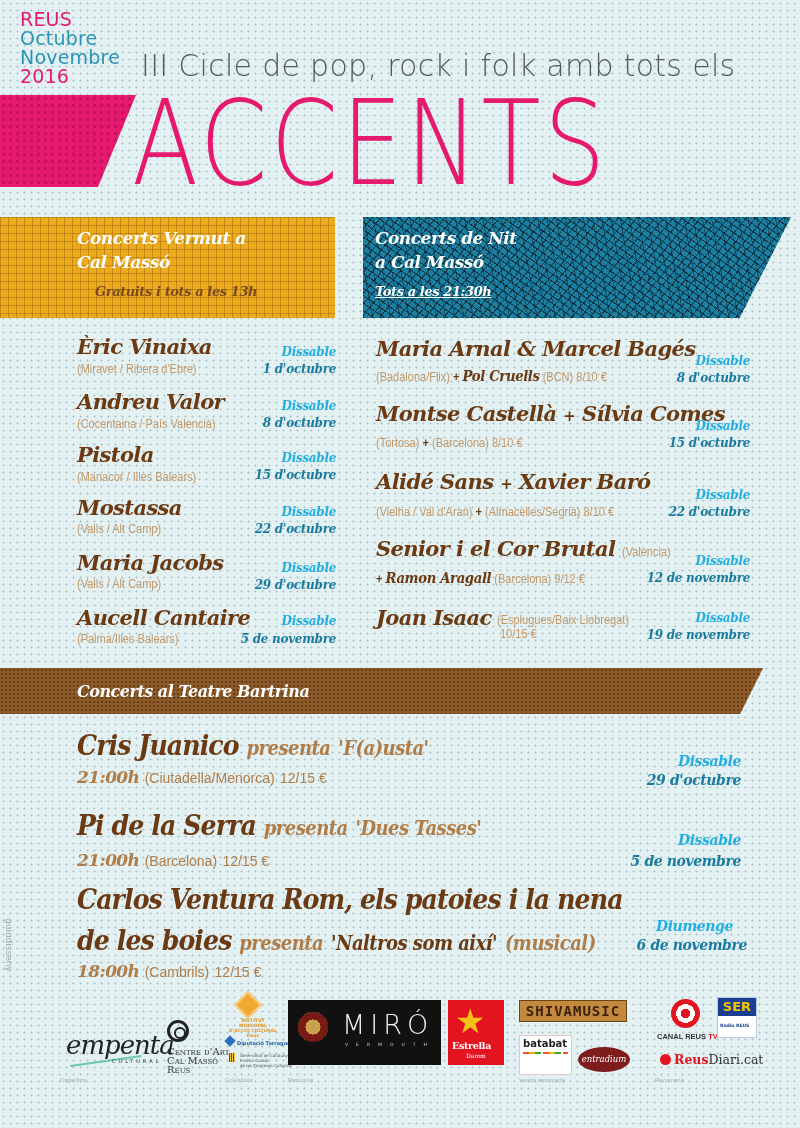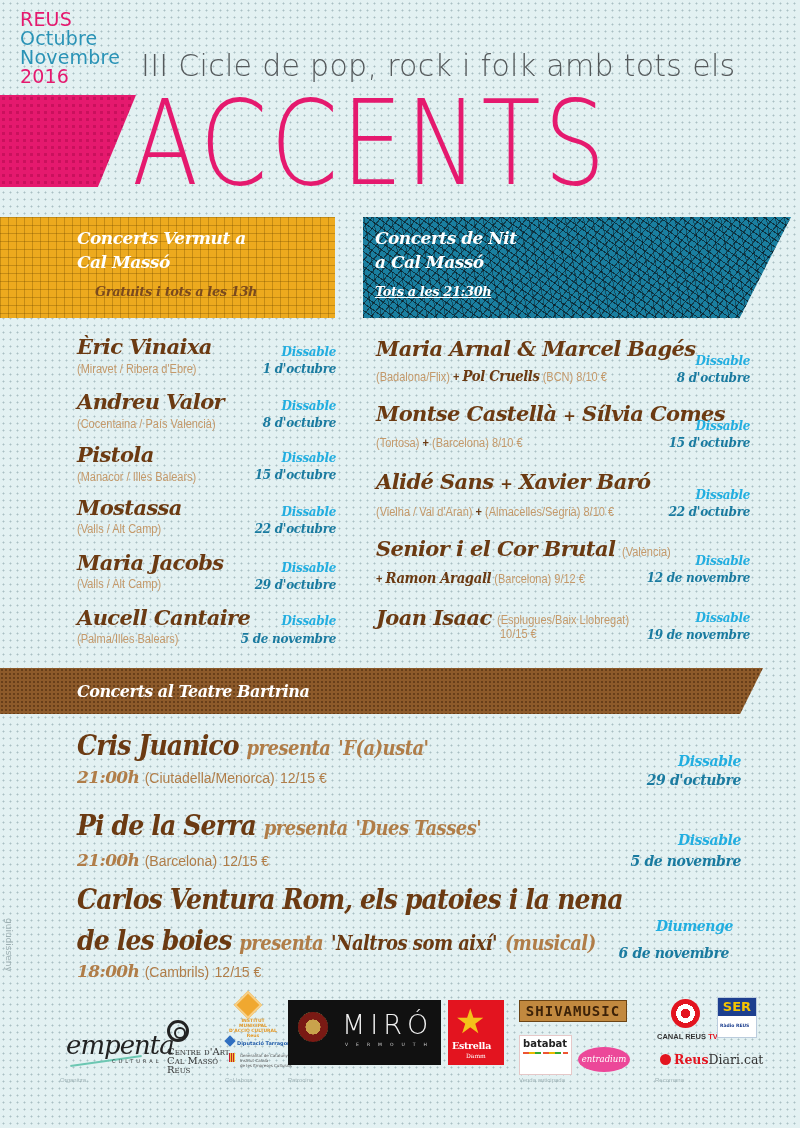--- a/index.html
+++ b/index.html
@@ -93,21 +93,21 @@
   .miro-text { left: 342px; top: 1009px; font-family: "DejaVu Sans", sans-serif; font-size: 27px; color: #f2f2f2; letter-spacing: 5px; font-weight: 300; }
   .miro-sub { left: 345px; top: 1042px; font-family: "DejaVu Sans", sans-serif; font-size: 4.5px; color: #ccc; letter-spacing: 8px; }
   .estrella { left: 448px; top: 1000px; width: 56px; height: 65px; background: #e3141f; }
   .estrella-star { left: 455px; top: 1004px; font-size: 34px; color: #f4c21a; line-height: 34px; }
   .estrella-text { left: 452px; top: 1040px; font-family: "DejaVu Serif", serif; font-weight: bold; font-size: 9.5px; color: #fff; letter-spacing: -0.3px; }
   .estrella-sub { left: 466px; top: 1052px; font-family: "DejaVu Serif", serif; font-size: 6px; color: #fff; }
   .shiva { left: 519px; top: 1000px; width: 108px; height: 22px; background: #c2893f; border: 1px solid #6b4415; font-family: "DejaVu Sans Mono", monospace; font-weight: bold; font-size: 14px; color: #3d2208; line-height: 20px; text-align: center; letter-spacing: 1px; }
   .batabat { left: 519px; top: 1035px; width: 53px; height: 40px; background: #fff; border: 1px solid #e6c8c8; }
   .batabat-text { left: 523px; top: 1038px; font-family: "DejaVu Sans", sans-serif; font-weight: bold; font-size: 10px; color: #222; }
   .batabat-bar { left: 523px; top: 1052px; width: 45px; height: 2px; background: repeating-linear-gradient(90deg, #e53 0 6px, #e9b800 6px 12px, #3a3 12px 18px, transparent 18px 20px); }
-  .entradium { left: 578px; top: 1047px; width: 52px; height: 25px; background: #ec4899; border-radius: 50%; color: #fff; font-family: "DejaVu Serif", serif; font-style: italic; font-size: 8.5px; line-height: 25px; text-align: center; }
+  .entradium { left: 578px; top: 1047px; width: 52px; height: 25px; background: #7f1d1d; border-radius: 50%; color: #fff; font-family: "DejaVu Serif", serif; font-style: italic; font-size: 8.5px; line-height: 25px; text-align: center; }
   .canal-icon { left: 671px; top: 999px; width: 29px; height: 29px; border-radius: 50%; background: radial-gradient(circle, #e3141f 0 22%, #fff 23% 45%, #e3141f 46%); }
   .canal-text { left: 657px; top: 1032px; font-family: "Liberation Sans", sans-serif; font-weight: bold; font-size: 7.5px; color: #333; white-space: nowrap; }
   .canal-tv { color: #e3141f; }
   .ser { left: 717px; top: 997px; width: 40px; height: 41px; background: #fff; border: 1px solid #bcd; }
   .ser-top { left: 718px; top: 998px; width: 38px; height: 18px; background: #1d3f8f; color: #f5c400; font-family: "DejaVu Sans", sans-serif; font-weight: bold; font-size: 13px; line-height: 18px; text-align: center; }
   .ser-sub { left: 720px; top: 1023px; font-size: 4.5px; line-height: 5px; color: #1d3f8f; font-family: "DejaVu Sans", sans-serif; font-weight: bold; }
   .reus-icon { left: 660px; top: 1054px; width: 11px; height: 11px; border-radius: 50%; background: #e3141f; }
   .reus-text { left: 674px; top: 1052px; font-family: "DejaVu Serif", serif; font-size: 12.5px; color: #333; white-space: nowrap; }
   .reus-bold { color: #e3141f; font-weight: bold; }
 </style>
@@ -276,21 +276,21 @@
       <span class="b-presenta">presenta</span>
       <span class="b-presenta" style="color:#6b3a12;">'Naltros som així'</span>
       <span class="b-presenta">(musical)</span>
     </div>
     <div class="abs b-time" style="left:77px;top:961px;">
       <span>18:00h</span>
       <span class="b-origin">(Cambrils)</span>
       <span class="b-origin">12/15 €</span>
     </div>
     <div class="abs b-day" style="right:67px;top:917px;">Diumenge</div>
-    <div class="abs b-date" style="right:71px;top:935px;margin-top:8px;">6 de novembre</div>
+    <div class="abs b-date" style="right:53px;top:935px;">6 de novembre</div>
   </div>
 </div>
 
 <div class="abs credit" style="left:14px;top:918px;">guiudisseny</div>
 
 <div>
   <div class="abs empenta-line"></div>
   <div class="abs empenta">empenta</div>
   <div class="abs empenta-sub">CULTURAL</div>
   <div class="abs calmasso-icon"></div>

